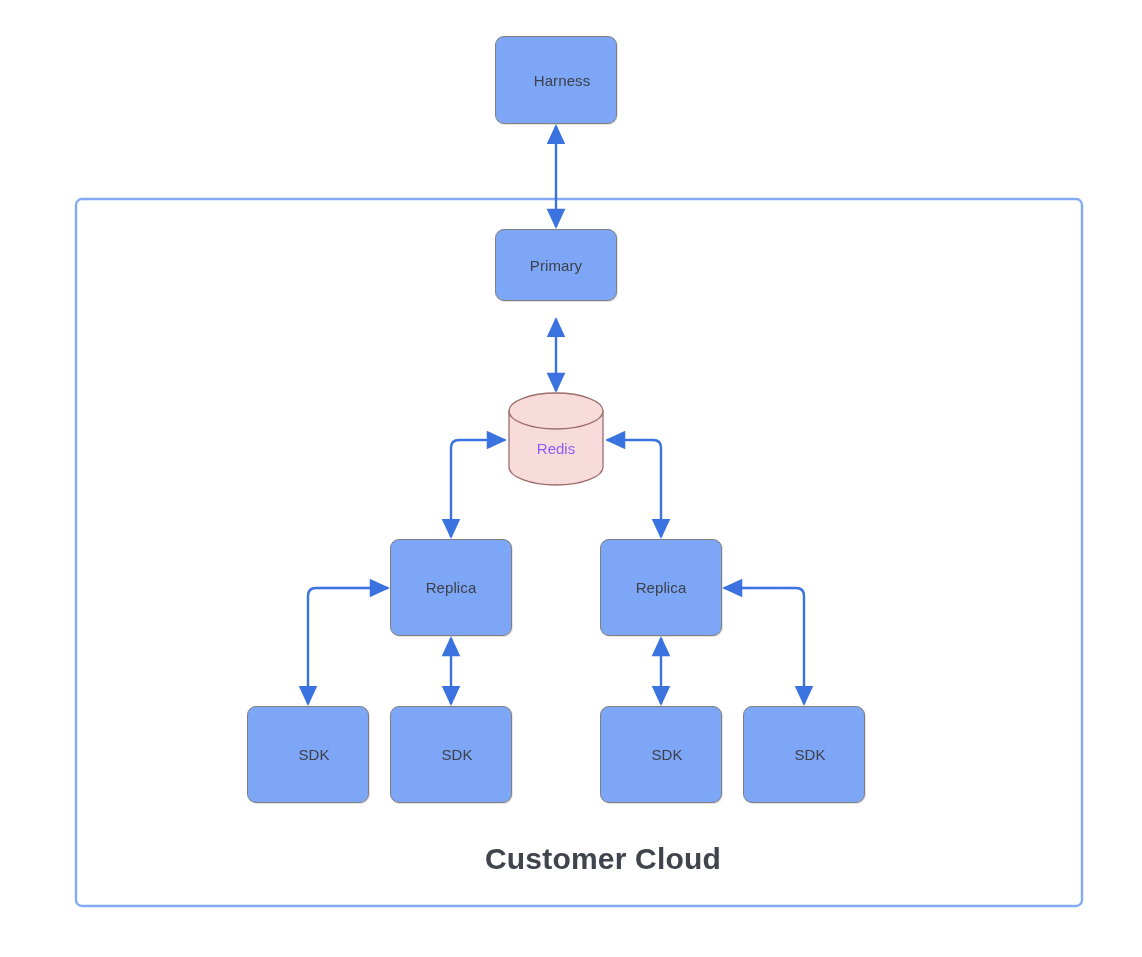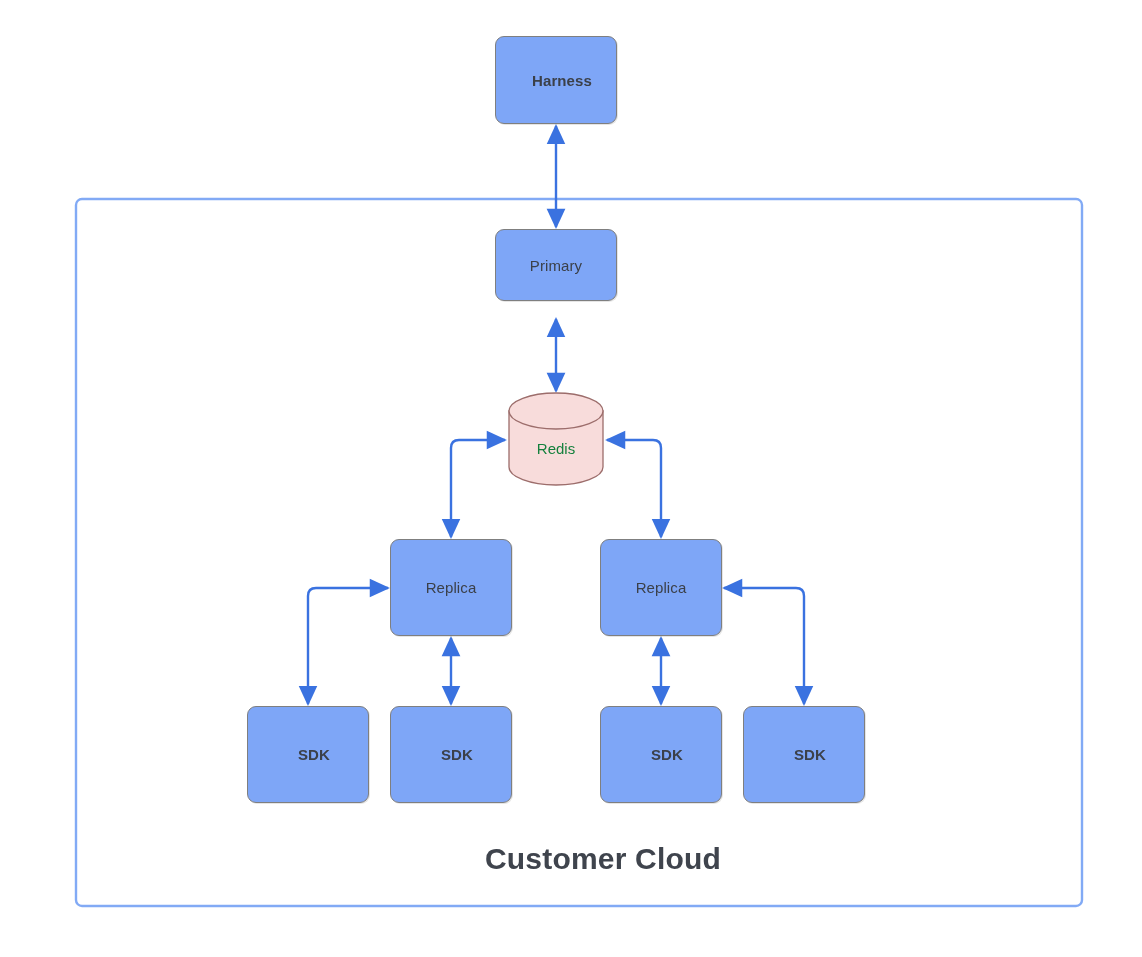--- a/index.html
+++ b/index.html
@@ -35,39 +35,39 @@
     letter-spacing: 0.1px;
   }
   .box {
     background: #7ea6f7;
     border: 1px solid #7f7f7f;
     border-radius: 9px;
     font-size: 15px;
     box-shadow: 1px 1px 0 rgba(0,0,0,0.10);
   }
   .box.bold {
-    font-weight: bold;
+    font-weight: normal;
     padding-left: 12px;
   }
   .cloud-label {
     position: absolute;
     font-size: 30px;
     font-weight: bold;
     color: #3f444d;
     letter-spacing: 0.2px;
     white-space: nowrap;
     margin-left: 32px;
   }
   .cyl-label {
     position: absolute;
     display: flex;
     align-items: center;
     justify-content: center;
     font-size: 15px;
-    color: #15803d;
+    color: #8b5cf6;
     pointer-events: none;
   }
 </style>
 </head>
 <body>
 
 <div id="canvas">
 
   <svg id="svg-layer" viewBox="0 0 1142 957">
     <defs>

